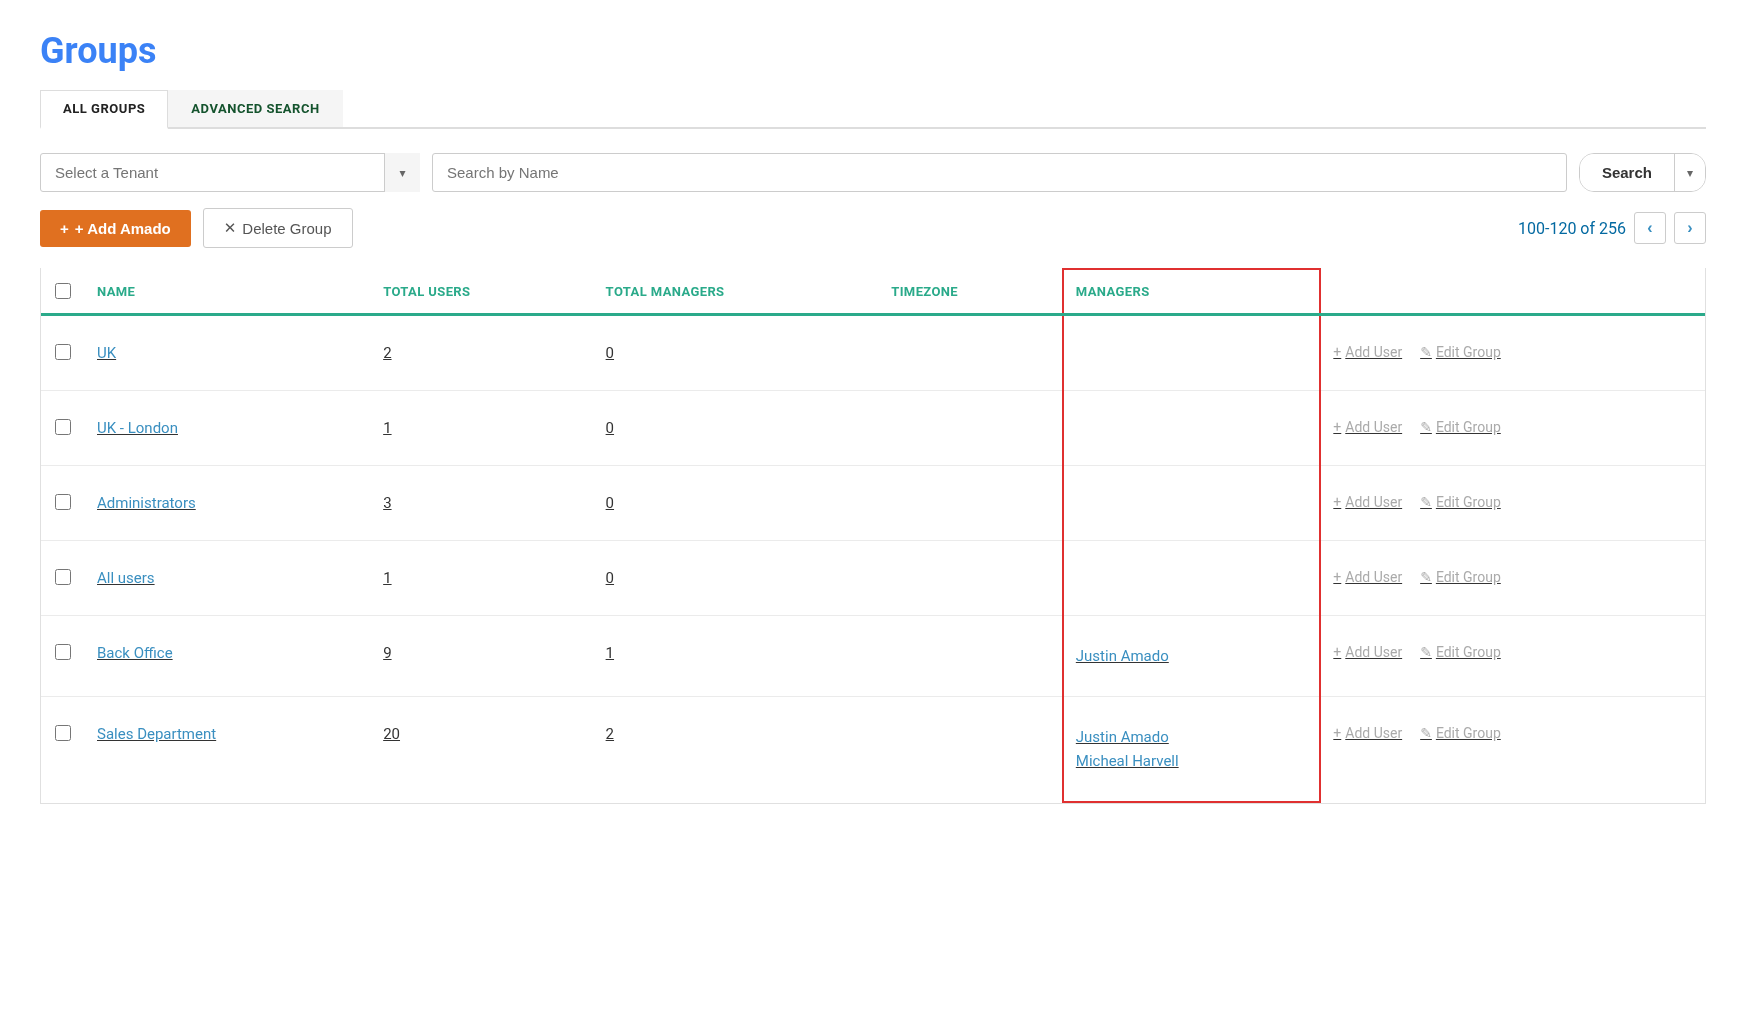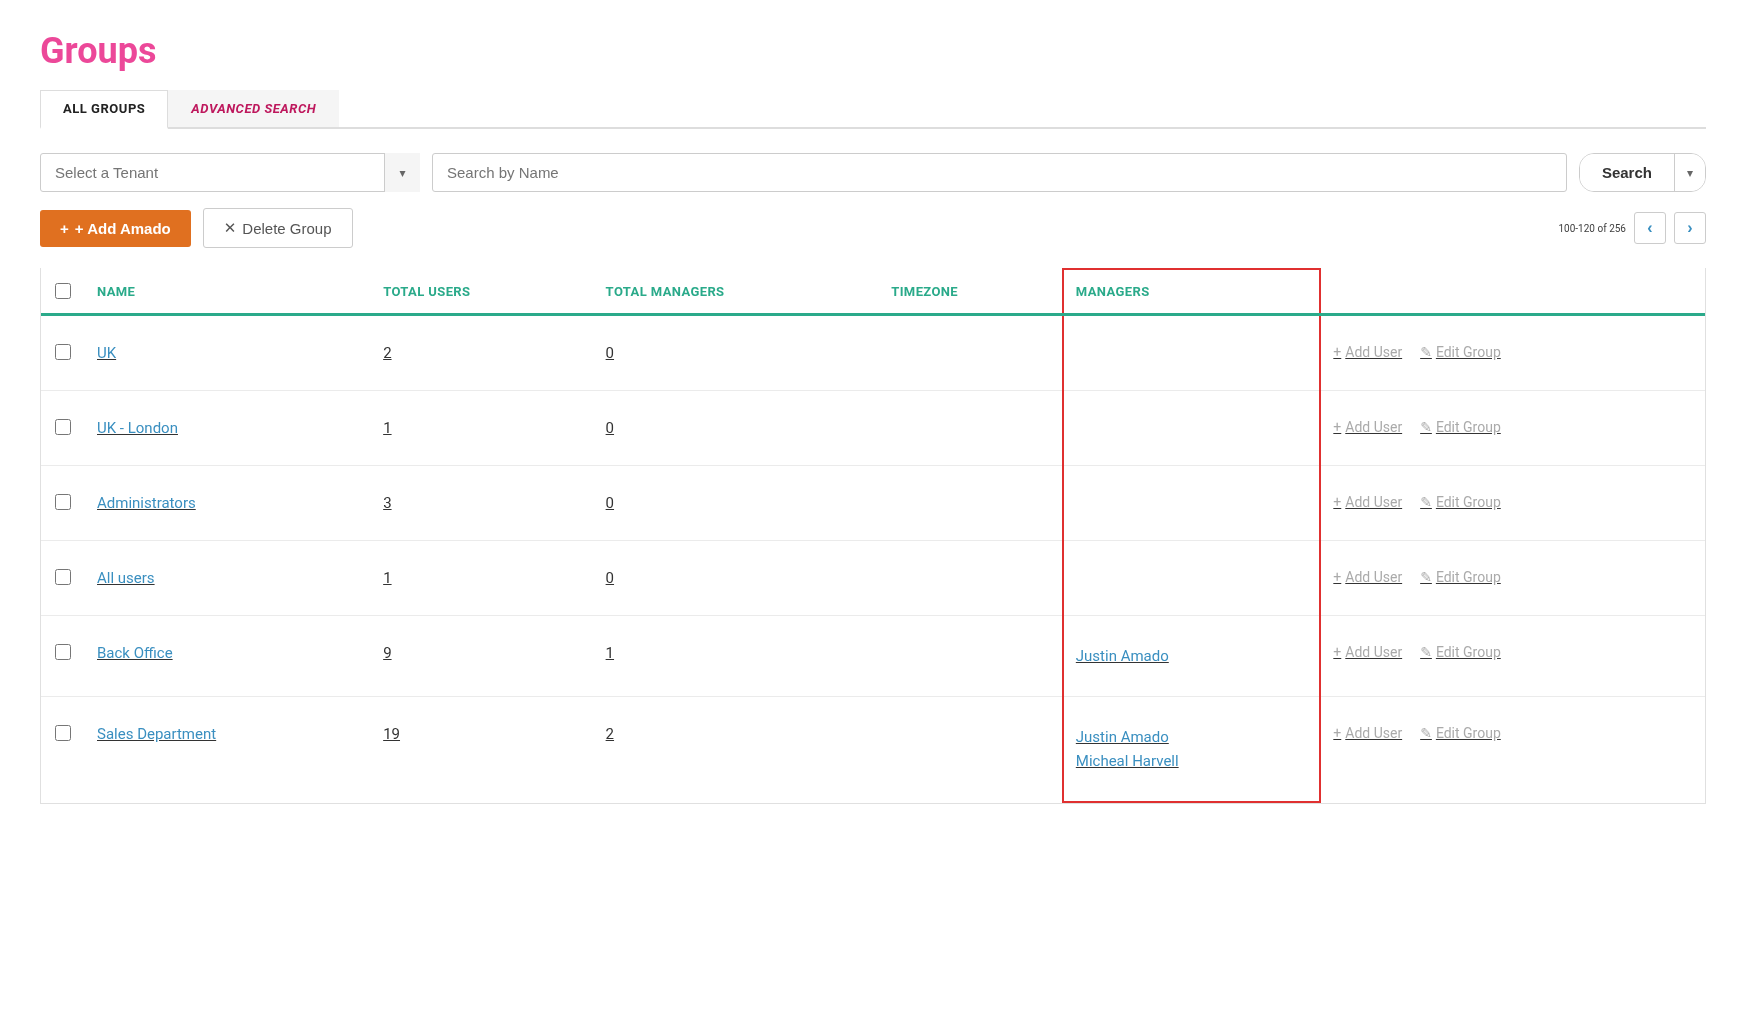--- a/index.html
+++ b/index.html
@@ -10,21 +10,21 @@
       font-size: 15px;
     }
     .page-container {
       background: #fff;
       min-height: 100vh;
       padding: 30px 40px;
     }
     .page-title {
       font-size: 36px;
       font-weight: 700;
-      color: #ec4899;
+      color: #3b82f6;
       margin-bottom: 18px;
     }
     .tabs-row {
       display: flex;
       border-bottom: 2px solid #ddd;
       margin-bottom: 24px;
     }
     .tab {
       padding: 10px 22px;
       font-size: 13px;
@@ -39,23 +39,22 @@
       user-select: none;
     }
     .tab.active {
       border-bottom: 2px solid #fff;
       margin-bottom: -2px;
       background: #fff;
       color: #222;
     }
     .tab:not(.active) {
       background: #f5f5f5;
-      color: #be185d;
+      color: #14532d;
       border: 1px solid transparent;
-      font-style: italic;
     }
     .controls-row {
       display: flex;
       align-items: center;
       gap: 12px;
       margin-bottom: 16px;
     }
     .select-tenant-wrapper {
       position: relative;
       flex: 0 0 380px;
@@ -150,22 +149,22 @@
       align-items: center;
       gap: 6px;
     }
     .pagination {
       margin-left: auto;
       display: flex;
       align-items: center;
       gap: 8px;
     }
     .pagination-info {
-      font-size: 10px;
-      color: #404040;
+      font-size: 16px;
+      color: #0369a1;
     }
     .pagination-btn {
       width: 32px;
       height: 32px;
       display: flex;
       align-items: center;
       justify-content: center;
       border: 1px solid #ccc;
       background: #fff;
       border-radius: 3px;
@@ -469,21 +468,21 @@
     </tr>
           <tr>
       <td>
         <div class="checkbox-wrap">
           <input type="checkbox" style="">
         </div>
       </td>
       <td>
         <a class="group-name-link">Sales Department</a>
       </td>
-      <td>19</td>
+      <td>20</td>
       <td>2</td>
       <td></td>
       <td style="border-left: 2.5px solid rgb(224, 48, 48); border-right: 2.5px solid rgb(224, 48, 48); border-bottom: 2.5px solid rgb(224, 48, 48);">
         <div class="managers-cell">Justin Amado<br>Micheal Harvell</div>
       </td>
       <td>
         <div class="row-actions">
           <a class="row-action-link">
             <span>+</span> Add User
           </a>

